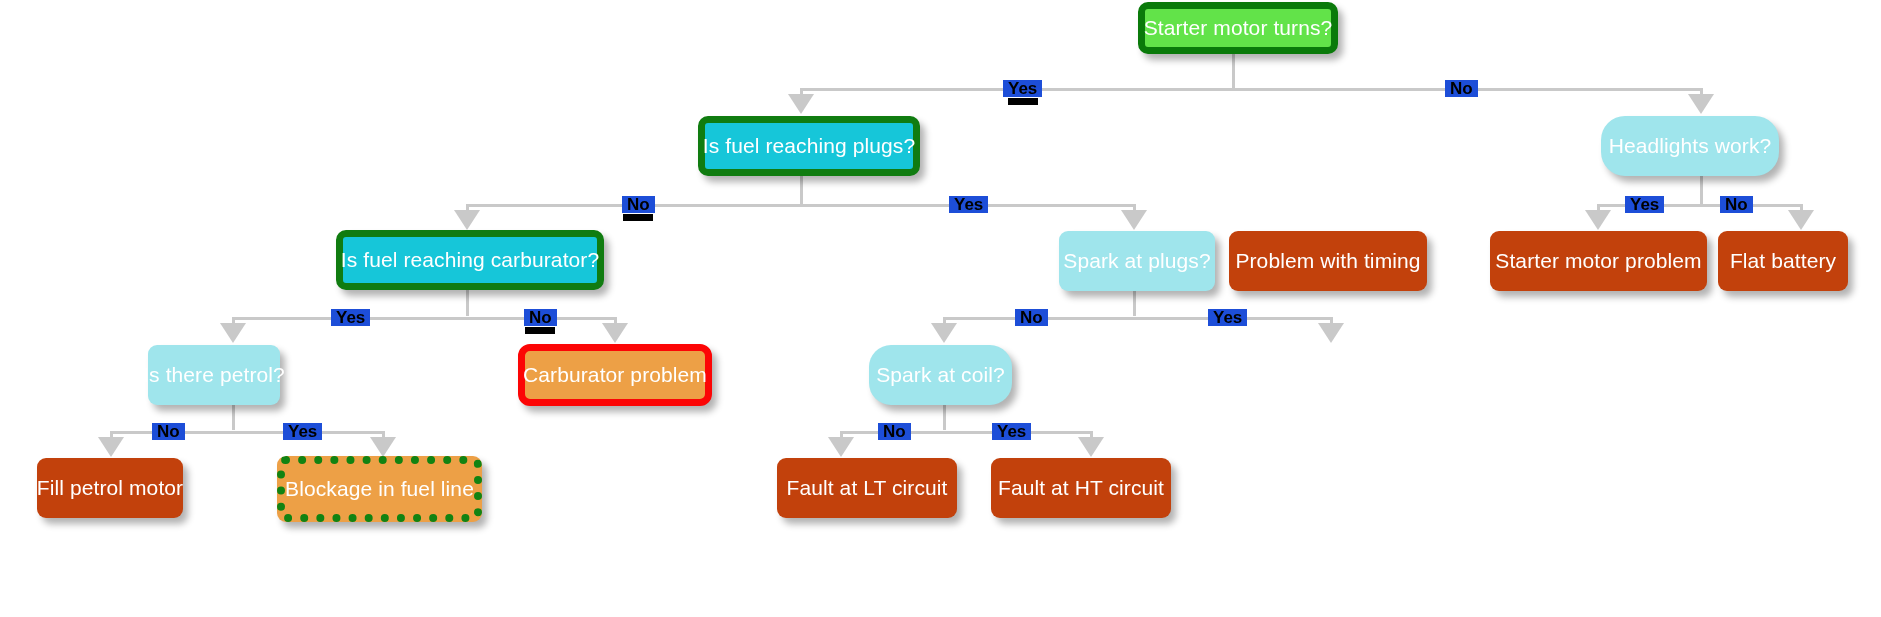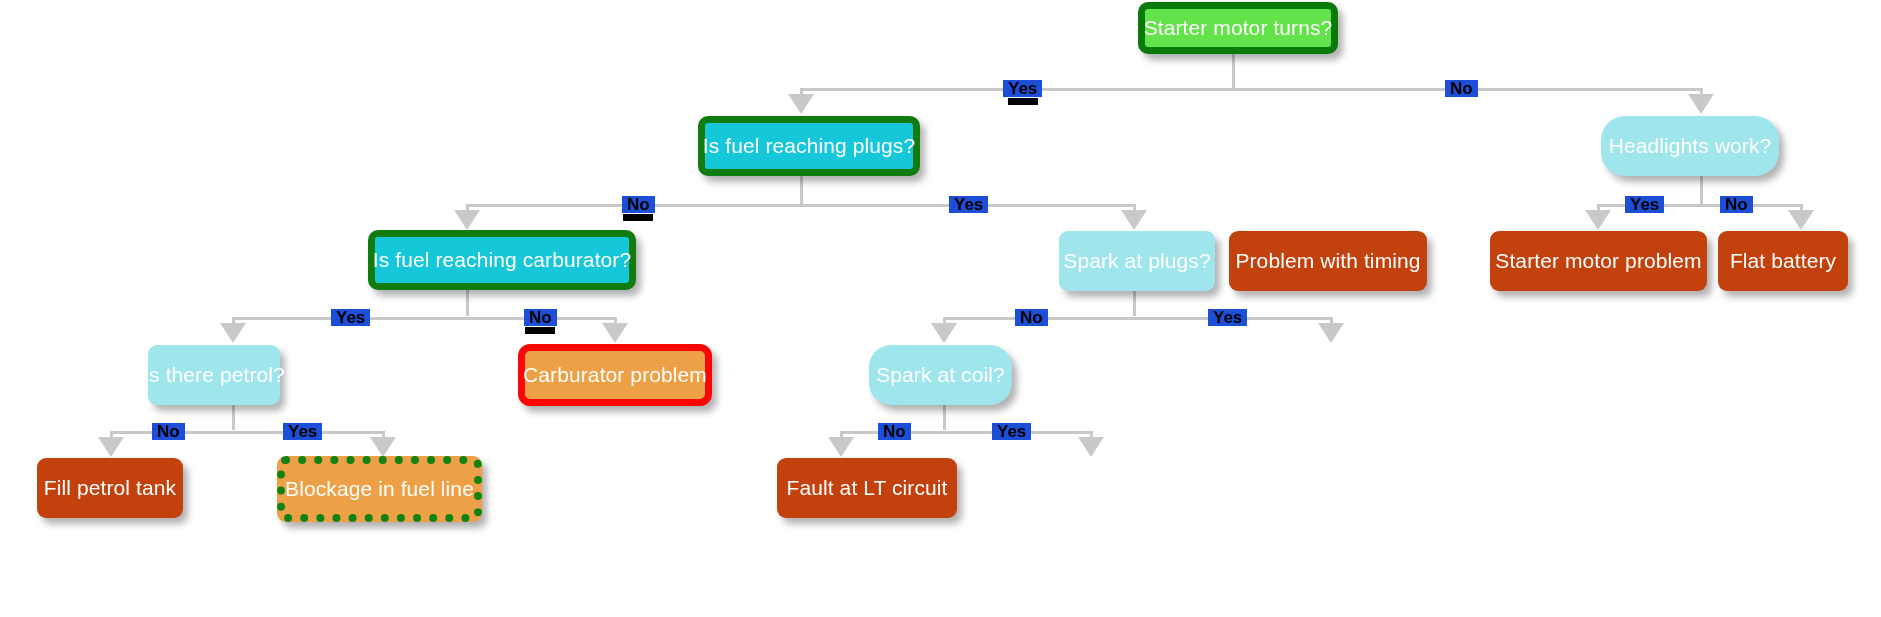--- a/index.html
+++ b/index.html
@@ -179,21 +179,21 @@
   </div>
 
   <div class="node outcome" style="left:1718px; top:231px; width:130px; height:60px;">
     <span>Flat battery</span>
   </div>
 
   <div class="node decision-hl" style="left:698px; top:116px; width:222px; height:60px;">
     <span>Is fuel reaching plugs?</span>
   </div>
 
-  <div class="node decision-hl" style="left:336px; top:230px; width:268px; height:60px;margin-left:32px;">
+  <div class="node decision-hl" style="left:336px; top:230px; width:268px; height:60px;">
     <span>Is fuel reaching carburator?</span>
   </div>
 
   <div class="node decision" style="left:1059px; top:231px; width:156px; height:60px;">
     <span>Spark at plugs?</span>
   </div>
 
   <div class="node decision" style="left:148px; top:345px; width:132px; height:60px;">
     <span>Is there petrol?</span>
   </div>
@@ -204,31 +204,34 @@
 
   <div class="node decision" style="left:869px; top:345px; width:143px; height:60px;border-radius:22px;">
     <span>Spark at coil?</span>
   </div>
 
   <div class="node outcome" style="left:1229px; top:231px; width:198px; height:60px;">
     <span>Problem with timing</span>
   </div>
 
   <div class="node outcome" style="left:37px; top:458px; width:146px; height:60px;">
-    <span>Fill petrol tank</span>
+    <span>Fill petrol motor</span>
   </div>
 
   <div class="node outcome-dotted" style="left:277px; top:456px; width:205px; height:66px;">
     <span>Blockage in fuel line</span>
   </div>
 
   <div class="node outcome" style="left:749px; top:458px; width:180px; height:60px;margin-left:28px;">
     <span>Fault at LT circuit</span>
   </div>
 
+  <div class="node outcome" style="left:991px; top:458px; width:180px; height:60px;">
+    <span>Fault at HT circuit</span>
+  </div>
 
   <div class="elabel marked" style="left:1003px; top:80px;">Yes</div>
   <div class="elabel" style="left:1445px; top:80px;">No</div>
 
   <div class="elabel" style="left:1625px; top:196px;">Yes</div>
   <div class="elabel" style="left:1720px; top:196px;">No</div>
 
   <div class="elabel marked" style="left:622px; top:196px;">No</div>
   <div class="elabel" style="left:949px; top:196px;">Yes</div>
 

